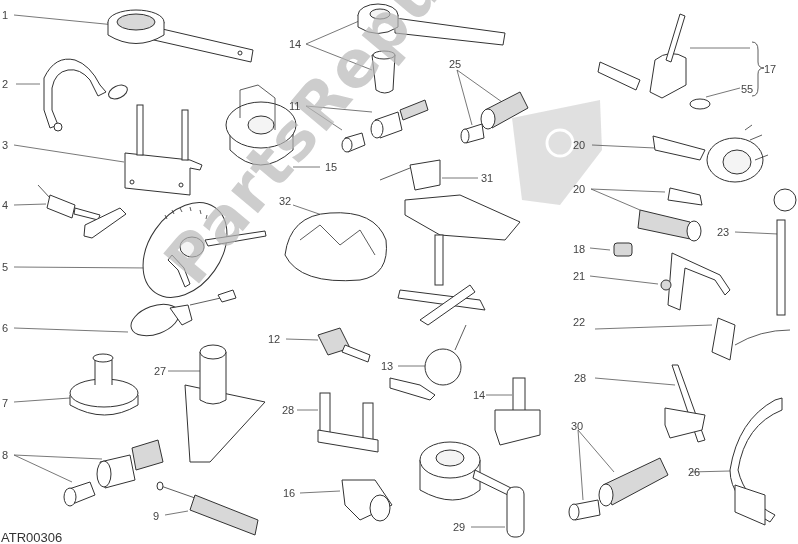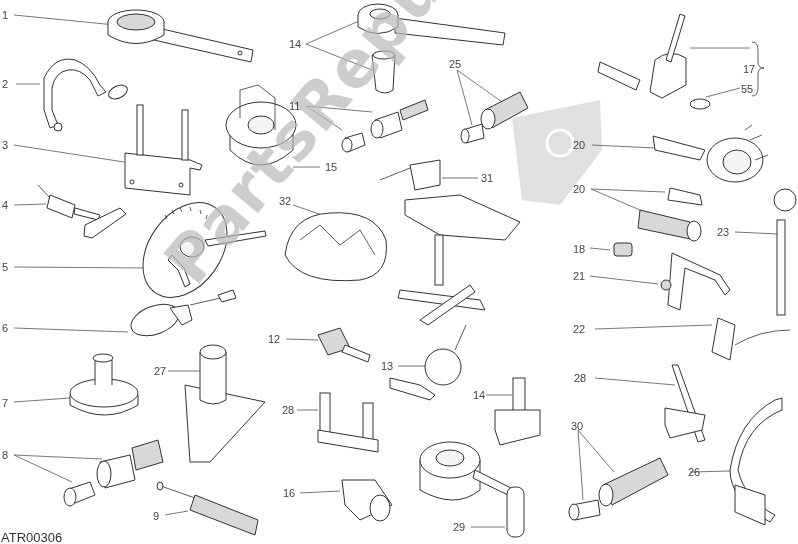--- a/index.html
+++ b/index.html
@@ -286,26 +286,26 @@
 <span class="callout" style="left:2px;top:397px">7</span>
 <span class="callout" style="left:2px;top:449px">8</span>
 <span class="callout" style="left:153px;top:510px">9</span>
 <span class="callout" style="left:289px;top:38px">14</span>
 <span class="callout" style="left:289px;top:100px">11</span>
 <span class="callout" style="left:268px;top:333px">12</span>
 <span class="callout" style="left:381px;top:360px">13</span>
 <span class="callout" style="left:473px;top:389px">14</span>
 <span class="callout" style="left:325px;top:161px">15</span>
 <span class="callout" style="left:283px;top:487px">16</span>
-<span class="callout" style="left:743px;top:63px">17</span>
+<span class="callout" style="left:764px;top:63px">17</span>
 <span class="callout" style="left:573px;top:243px">18</span>
 <span class="callout" style="left:573px;top:139px">20</span>
 <span class="callout" style="left:573px;top:183px">20</span>
 <span class="callout" style="left:573px;top:270px">21</span>
-<span class="callout" style="left:573px;top:323px">22</span>
+<span class="callout" style="left:573px;top:316px">22</span>
 <span class="callout" style="left:717px;top:226px">23</span>
 <span class="callout" style="left:574px;top:372px">28</span>
 <span class="callout" style="left:449px;top:58px">25</span>
 <span class="callout" style="left:688px;top:466px">26</span>
 <span class="callout" style="left:154px;top:365px">27</span>
 <span class="callout" style="left:282px;top:404px">28</span>
 <span class="callout" style="left:453px;top:521px">29</span>
 <span class="callout" style="left:571px;top:420px">30</span>
 <span class="callout" style="left:481px;top:172px">31</span>
 <span class="callout" style="left:279px;top:195px">32</span>

